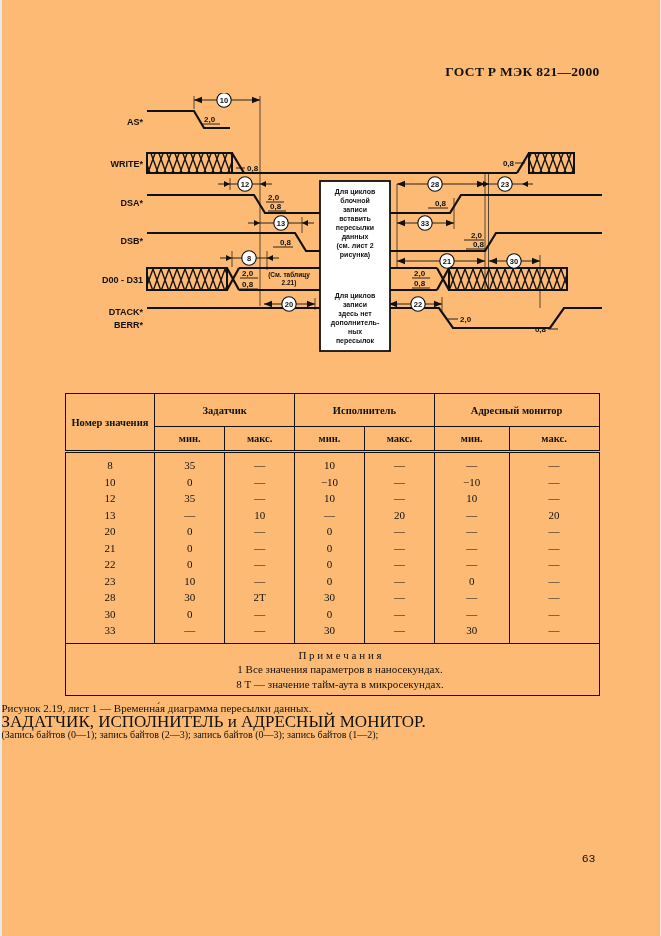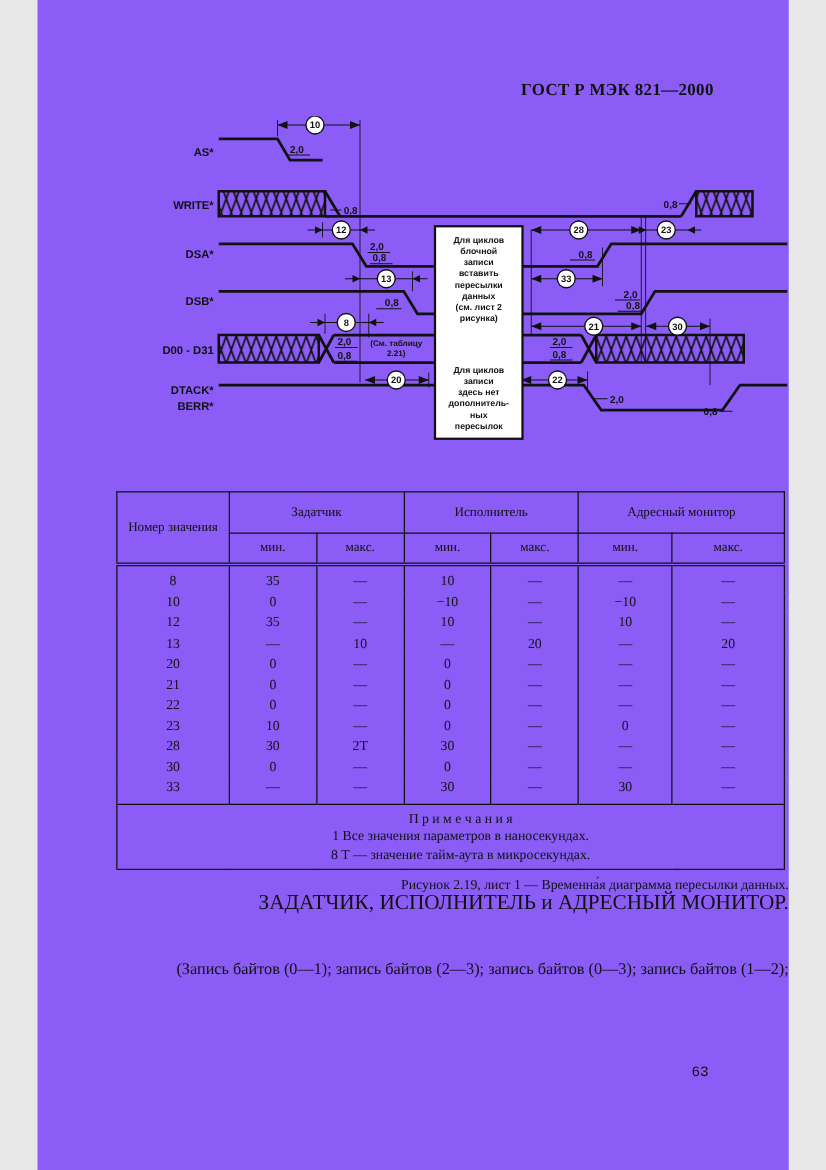--- a/index.html
+++ b/index.html
@@ -1,17 +1,17 @@
 <!DOCTYPE html>
 <html><head>
 <meta charset="utf-8">
 <style>
   html,body{margin:0;padding:0;background:#e8e8e8;}
   .page{
-    position:relative;width:601px;height:936px;background:#8b5cf6;
+    position:relative;width:658px;height:936px;background:#fdba74;
     margin:0 auto;overflow:hidden;color:#111;
     font-family:"Liberation Serif",serif;
   }
   .doc-header{
     position:absolute;top:64px;right:60px;
     font-weight:bold;font-size:13.5px;letter-spacing:.3px;
   }
   .diagram-wrap{position:absolute;left:95px;top:93px;width:505px;height:262px;}
   .diagram-caption{
     position:absolute;top:357px;left:0;right:0;text-align:center;
@@ -29,43 +29,43 @@
   .ref{stroke:#111;stroke-width:.7;fill:none;}
   .tick{stroke:#111;stroke-width:.9;fill:none;}
   .arr{fill:#111;stroke:none;}
   
   .param-table{
     position:absolute;left:63px;top:393px;width:535px;
     border-collapse:collapse;border:1.5px solid #111;
     font-family:"Liberation Serif",serif;color:#111;
   }
   .param-table th{
-    border:1px solid #111;font-weight:normal;font-size:10.5px;padding:0;
+    border:1px solid #111;font-weight:bold;font-size:10.5px;padding:0;
   }
   .param-table thead tr:first-child th{height:32px;}
   .param-table thead tr:nth-child(2) th{height:23px;}
   .param-table thead tr:nth-child(2) th,
   .param-table th[rowspan]{border-bottom:3px double #111;}
   .param-table tbody td{
     border-left:1px solid #111;border-right:1px solid #111;
     border-top:none;border-bottom:none;
     text-align:center;font-size:11px;height:16.5px;line-height:16.5px;padding:0;
   }
   .param-table tbody tr:first-child td{padding-top:4px;}
   .param-table tbody tr:last-child td{padding-bottom:4px;}
   .param-table .notes-cell{
     border-top:1.5px solid #111;text-align:center;
     padding:5px 8px 9px 24px;font-size:11px;line-height:14.5px;
   }
   .figure-caption{
-    position:absolute;top:702px;left:0;right:0;text-align:right;
+    position:absolute;top:702px;left:0;right:0;text-align:left;
     font-size:11px;line-height:13px;color:#111;
   }
   .figure-caption .cap2{font-size:17px;}
-  .figure-caption .cap3,.figure-caption .cap4{font-size:13px;margin-top:40px;}
+  .figure-caption .cap3,.figure-caption .cap4{font-size:10px;}
   .page-number{position:absolute;top:852px;right:64px;font-size:11.5px;font-family:Liberation Mono, monospace;}
 </style>
 </head>
 <body>
 
 <div class="page">
 
   <div class="doc-header">ГОСТ Р МЭК 821—2000</div>
 
   <div class="diagram-wrap">

